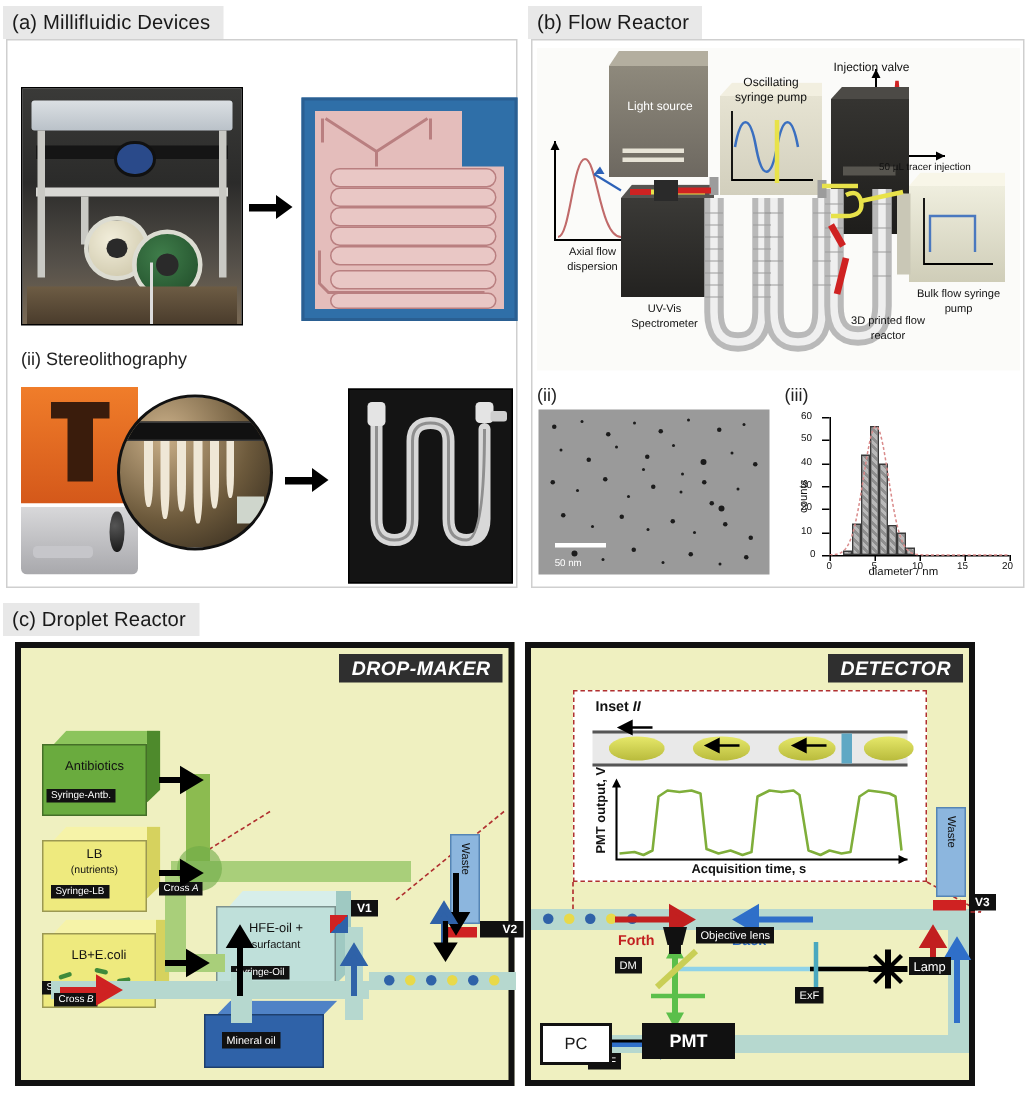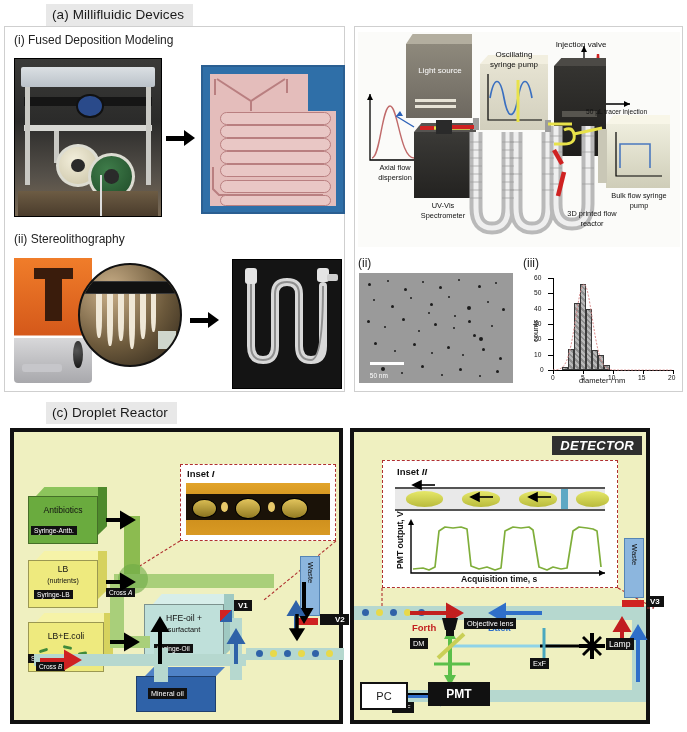--- a/index.html
+++ b/index.html
@@ -9,21 +9,20 @@
     font-family:"Liberation Sans",sans-serif;
     color:#1a1a1a;overflow:hidden;position:relative;
   }
   .fig{position:relative;width:687px;height:732px;}
 
   
   .panel-tag{
     position:absolute;background:#e8e8e8;color:#1a1a1a;
     font-size:13.5px;padding:3px 9px 4px 6px;white-space:nowrap;
     letter-spacing:.1px;
-    margin-left:44px;
   }
 
   .panel-box{
     position:absolute;border:1px solid #cfcfcf;background:#fff;
     box-sizing:border-box;
   }
   .sub-tag{
     position:absolute;font-size:12px;color:#222;white-space:nowrap;
   }
 
@@ -139,21 +138,20 @@
 </style>
 </head>
 <body>
 
 <div class="fig">
 
   <div class="panel-tag" style="left:2px;top:4px;">(a) Millifluidic Devices</div>
 
   <div class="panel-box" style="left:4px;top:26px;width:341px;height:366px;"></div>
 
-  <div class="sub-tag" style="left:14px;top:33px;">(i) Fused Deposition Modeling</div>
 
   <div class="ph printer" style="left:14px;top:58px;width:146px;height:157px;">
     <div class="pr-glass"></div>
     <div class="pr-rail" style="top:24%;"></div>
     <div class="pr-rail" style="top:42%;height:4%;background:#d8d8d4;"></div>
     <div class="pr-screen" style="left:42%;top:22%;"></div>
     <div class="pr-post" style="left:7%;top:18%;height:62%;"></div>
     <div class="pr-post" style="right:7%;top:18%;height:62%;"></div>
     <div class="pr-post" style="left:27%;top:46%;height:20%;"></div>
     <div class="pr-spool" style="left:28%;top:54%;width:26%;height:24%;
@@ -227,20 +225,21 @@
       </g>
       <g fill="none" stroke="#8f8f8f" stroke-width="2">
         <path d="M18 20 L18 86 Q18 100 30 100 Q42 100 42 86 L42 34 Q42 22 54 22 Q66 22 66 34 L66 86 Q66 100 78 100 Q90 100 90 26"></path>
       </g>
       <rect x="12" y="8" width="12" height="16" rx="3" fill="#e4e4e4"></rect>
       <rect x="84" y="8" width="12" height="14" rx="3" fill="#e4e4e4"></rect>
       <rect x="94" y="14" width="11" height="7" rx="2" fill="#cfcfcf"></rect>
     </svg>
   </div>
 
+  <div class="panel-tag" style="left:352px;top:4px;">(b) Flow Reactor</div>
 
   <div class="panel-box" style="left:354px;top:26px;width:329px;height:366px;"></div>
 
   <div class="sub-tag" style="left:361px;top:34px;">(i)</div>
 
   <div class="fr" style="position:absolute;left:358px;top:32px;width:322px;height:215px;overflow:hidden;">
 
     <svg width="322" height="215" viewBox="0 0 322 215" style="position:absolute;inset:0;">
 
       <path d="M12 62 L12 128 L62 128" stroke="#000" stroke-width="1.3" fill="none"></path>
@@ -480,39 +479,22 @@
         <div class="tlab" style="left: 145px; top: 104px;">20</div>
       </div>
     <div class="axis-title" style="left:56px;top:106px;">diameter / nm</div>
     <div class="axis-title rot" style="left:8px;top:72px;">counts</div>
   </div>
 
   <div class="panel-tag" style="left:2px;top:402px;">(c) Droplet Reactor</div>
 
   <div class="drbox" style="left:10px;top:428px;width:333px;height:296px;">
 
-
-    <div class="inset" style="left:166px;top:32px;width:156px;height:77px;">
-      <div class="inset-ttl" style="left:6px;top:3px;">
-        <span>Inset</span>
-        <i>I</i>
-      </div>
-      <div style="position:absolute;left:5px;top:18px;right:5px;bottom:5px;
-           background:linear-gradient(180deg,#e2a42a,#c98a18 50%,#d99a24);overflow:hidden;">
-        <div style="position:absolute;left:0;right:0;top:22%;height:50%;background:#1a1208;"></div>
-        <div style="position:absolute;left:4%;top:30%;width:16%;height:34%;border-radius:50%;
-             background:linear-gradient(180deg,#d8bb52,#8b7420);border:1px solid #000;"></div>
-        <div style="position:absolute;left:34%;top:28%;width:17%;height:38%;border-radius:50%;
-             background:linear-gradient(180deg,#e2c45c,#937b22);border:1px solid #000;"></div>
-        <div style="position:absolute;left:66%;top:29%;width:17%;height:36%;border-radius:50%;
-             background:linear-gradient(180deg,#e2c45c,#937b22);border:1px solid #000;"></div>
-        <div style="position:absolute;left:24%;top:36%;width:5%;height:20%;border-radius:50%;background:#e8c96a;"></div>
-        <div style="position:absolute;left:57%;top:36%;width:5%;height:20%;border-radius:50%;background:#e8c96a;"></div>
-      </div>
-    </div>
+    <div class="badge" style="right:4px;top:4px;">DROP-MAKER</div>
+
 
     <svg width="333" height="296" style="position:absolute;inset:0;pointer-events:none;">
       <path d="M166 109 L100 150" stroke="#b03030" stroke-width="1.1" stroke-dasharray="3 2" fill="none"></path>
       <path d="M322 109 L250 168" stroke="#b03030" stroke-width="1.1" stroke-dasharray="3 2" fill="none"></path>
     </svg>
 
     <div class="cube" style="left:14px;top:64px;width:70px;height:48px;">
       <div class="f" style="background:#6aab3e;"></div>
       <div class="t" style="left:8px;top:-9px;width:70px;height:9px;background:#8cc45c;
            clip-path:polygon(0 100%,12% 0,100% 0,88% 100%);"></div>

